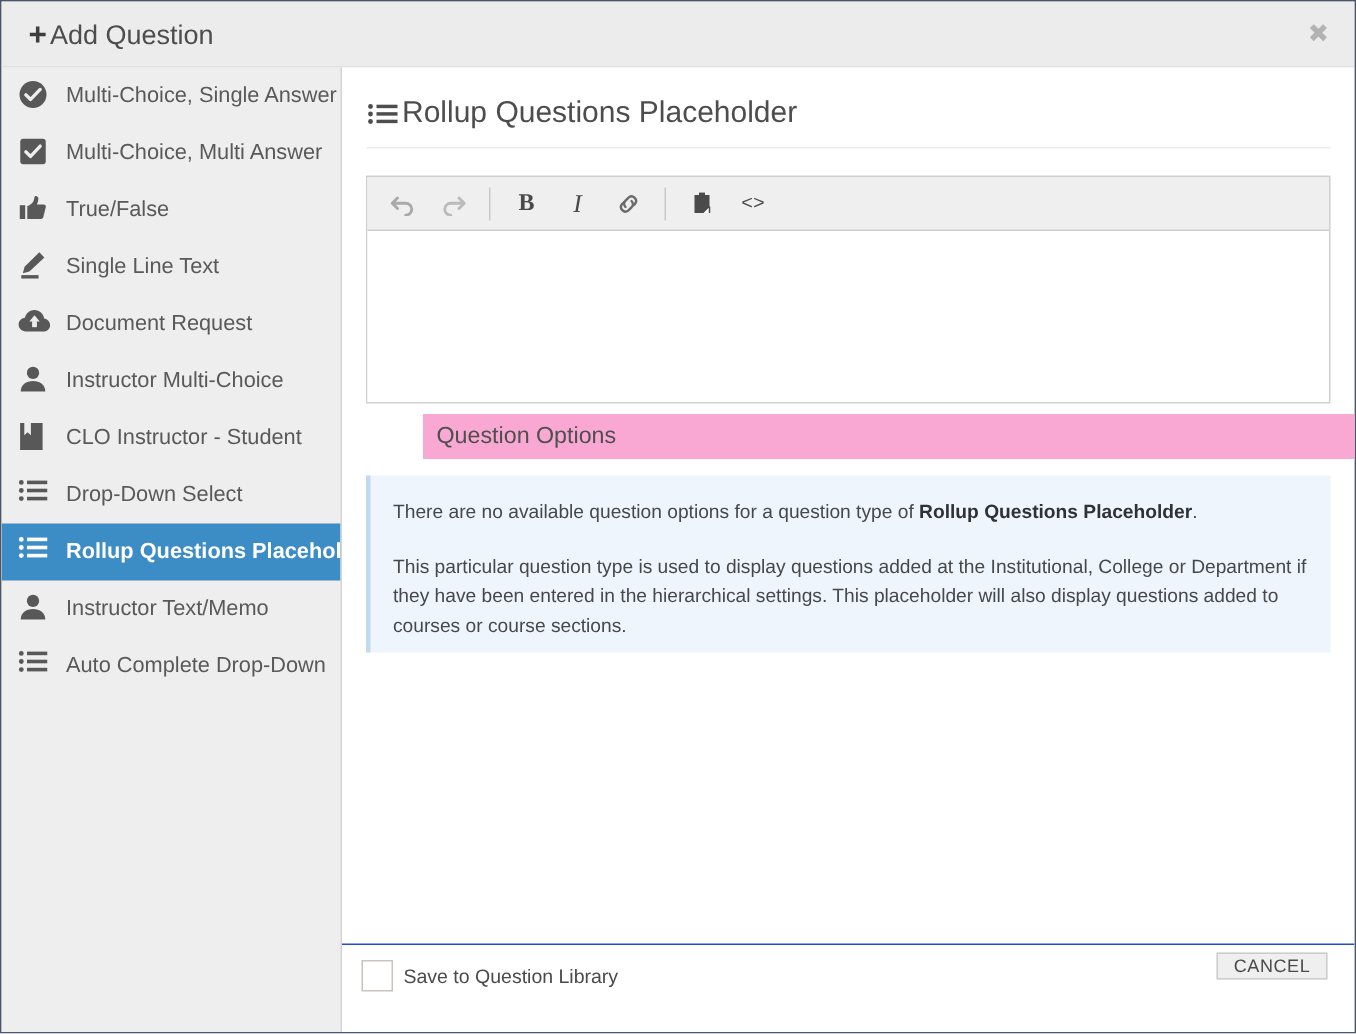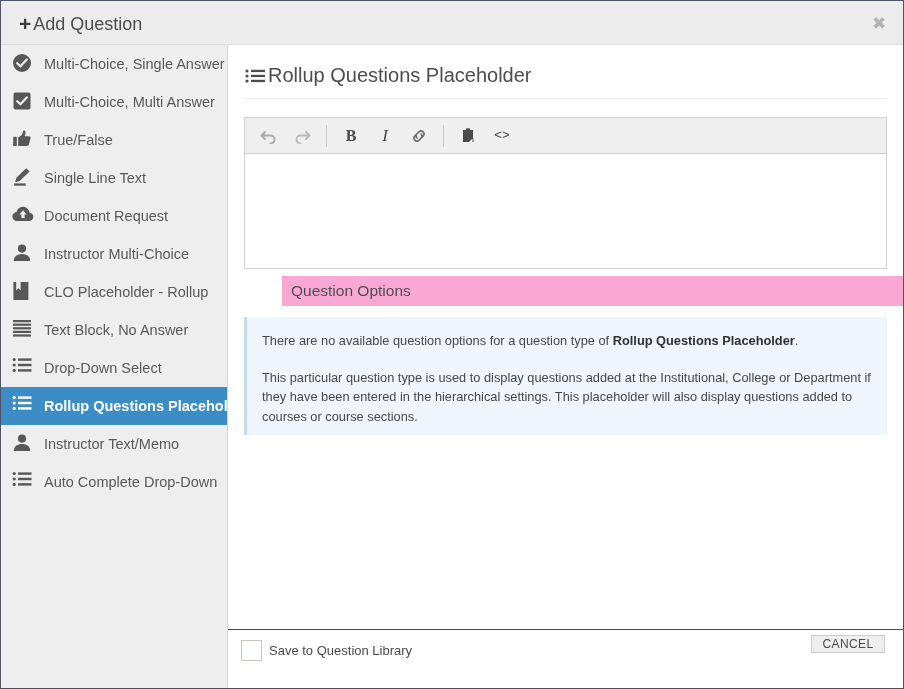--- a/index.html
+++ b/index.html
@@ -326,33 +326,21 @@
           </span>
           <span class="side-label">Instructor Multi-Choice</span>
         </div>
         <div class="side-item">
           <span class="side-icon">
             <svg width="18" height="20" viewBox="0 0 18 20">
               <rect x="1.4" y="1" width="15" height="18" fill="#585858"></rect>
               <path d="M4.2 1 H8.6 V9.2 L6.4 7.2 L4.2 9.2 Z" fill="#eeeeee"></path>
             </svg>
           </span>
-          <span class="side-label">CLO Placeholder - Rollup</span>
-        </div>
-        <div class="side-item">
-          <span class="side-icon">
-            <svg width="20" height="18" viewBox="0 0 20 18">
-              <rect x="1" y="1" width="18" height="2.2" fill="#585858"></rect>
-              <rect x="1" y="4.6" width="18" height="2.2" fill="#585858"></rect>
-              <rect x="1" y="8.2" width="18" height="2.2" fill="#585858"></rect>
-              <rect x="1" y="11.8" width="18" height="2.2" fill="#585858"></rect>
-              <rect x="1" y="15.4" width="18" height="2.2" fill="#585858"></rect>
-            </svg>
-          </span>
-          <span class="side-label">Text Block, No Answer</span>
+          <span class="side-label">CLO Instructor - Student</span>
         </div>
         <div class="side-item">
           <span class="side-icon">
             <svg width="20" height="16" viewBox="0 0 20 16">
               <circle cx="2.2" cy="2.6" r="1.6" fill="#585858"></circle>
               <circle cx="2.2" cy="8" r="1.6" fill="#585858"></circle>
               <circle cx="2.2" cy="13.4" r="1.6" fill="#585858"></circle>
               <rect x="6" y="1.4" width="13.5" height="2.4" fill="#585858"></rect>
               <rect x="6" y="6.8" width="13.5" height="2.4" fill="#585858"></rect>
               <rect x="6" y="12.2" width="13.5" height="2.4" fill="#585858"></rect>

